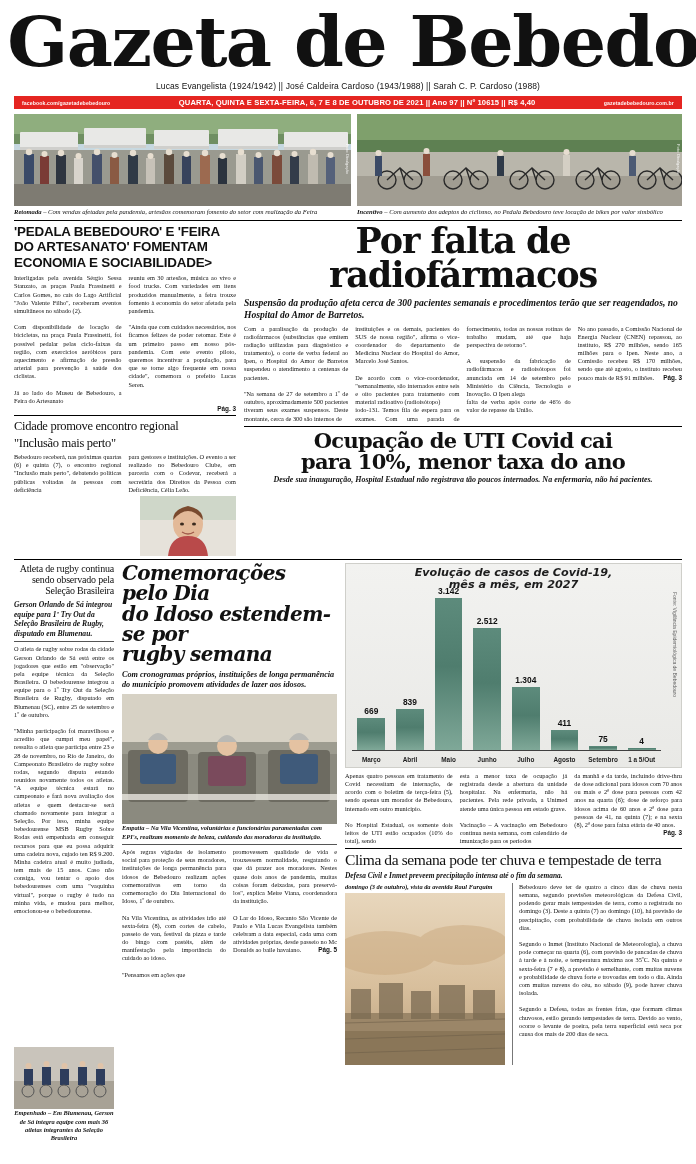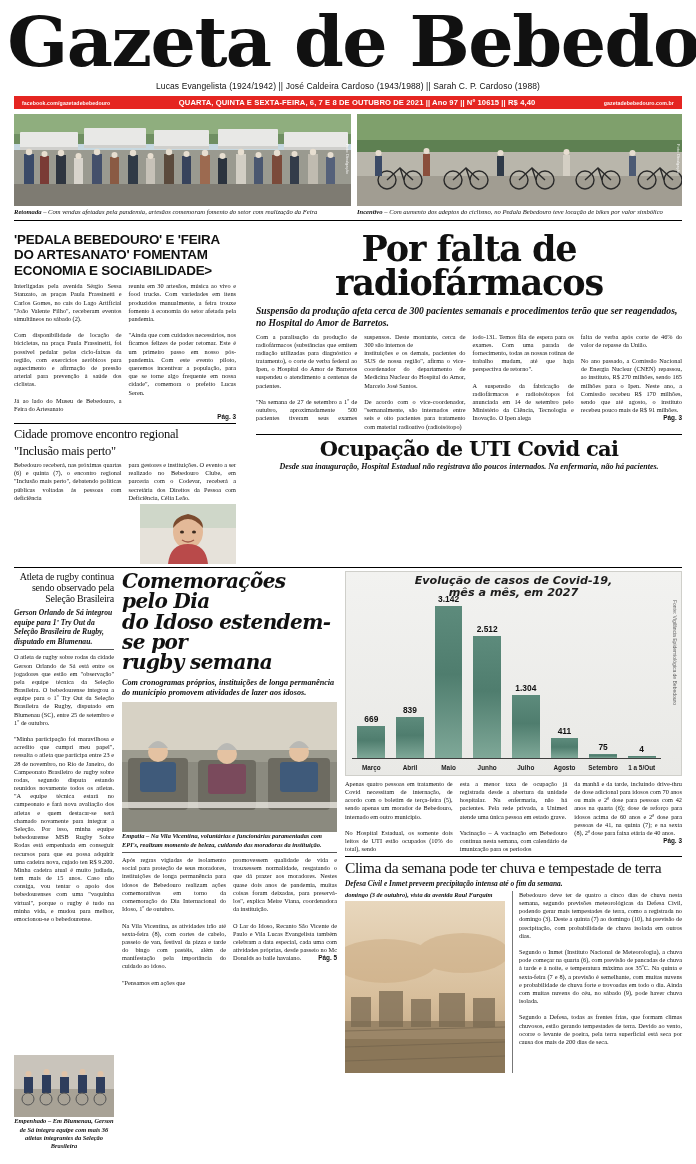--- a/index.html
+++ b/index.html
@@ -59,21 +59,21 @@
   }
   .cap {
     font-size: 6.6px; font-style: italic; margin-top: 2px; line-height: 1.25;
   }
   .cap b { font-style: italic; }
 
   .hr-thin { border-top: 1px solid #000; margin: 3px 0; }
   .hr-hair { border-top: 0.6px solid #555; margin: 3px 0; }
 
   
-  .main-top { display: flex; gap: 20px; margin-top: 11px; }
+  .main-top { display: flex; gap: 8px; margin-top: 3px; }
   .col-left { width: 222px; flex: none; }
   .col-right { flex: 1; }
 
   .kicker-head {
     font-family: "Liberation Sans", sans-serif;
     font-weight: bold; font-size: 13.4px; line-height: 1.16;
     letter-spacing: -0.2px;
   }
   .lead-head {
     font-family: "DejaVu Serif", serif; font-weight: bold;
@@ -407,20 +407,21 @@
 A suspensão da fabricação de radiofármacos e radioisótopos foi anunciada em 14 de setembro pelo Ministério da Ciência, Tecnologia e Inovação. O Ipen alega</div>
         <div style="white-space:pre-line;"><span>falta de verba após corte de 46% do valor de repasse da União.
 
 No ano passado, a Comissão Nacional de Energia Nuclear (CNEN) repassou, ao instituto, R$ 270 milhões, sendo 165 milhões para o Ipen. Neste ano, a Comissão recebeu R$ 170 milhões, sendo que até agosto, o instituto recebeu pouco mais de R$ 91 milhões.</span><span class="pag">Pág. 3</span></div>
       </div>
       <div style="clear:both"></div>
 
       <div class="hr-thin"></div>
 
       <div class="sec-head-big">Ocupação de UTI Covid cai</div>
+      <div class="sec-head-big">para 10%, menor taxa do ano</div>
       <div class="sec-sub">Desde sua inauguração, Hospital Estadual não registrava tão poucos internados. Na enfermaria, não há pacientes.</div>
     </div>
   </div>
 
   <div class="hr-thin"></div>
 
   <div style="display:flex; gap:8px; margin-top:2px;">
 
     <div style="width:100px; flex:none;">
       <div class="rugby-head">Atleta de rugby continua sendo observado pela Seleção Brasileira</div>

